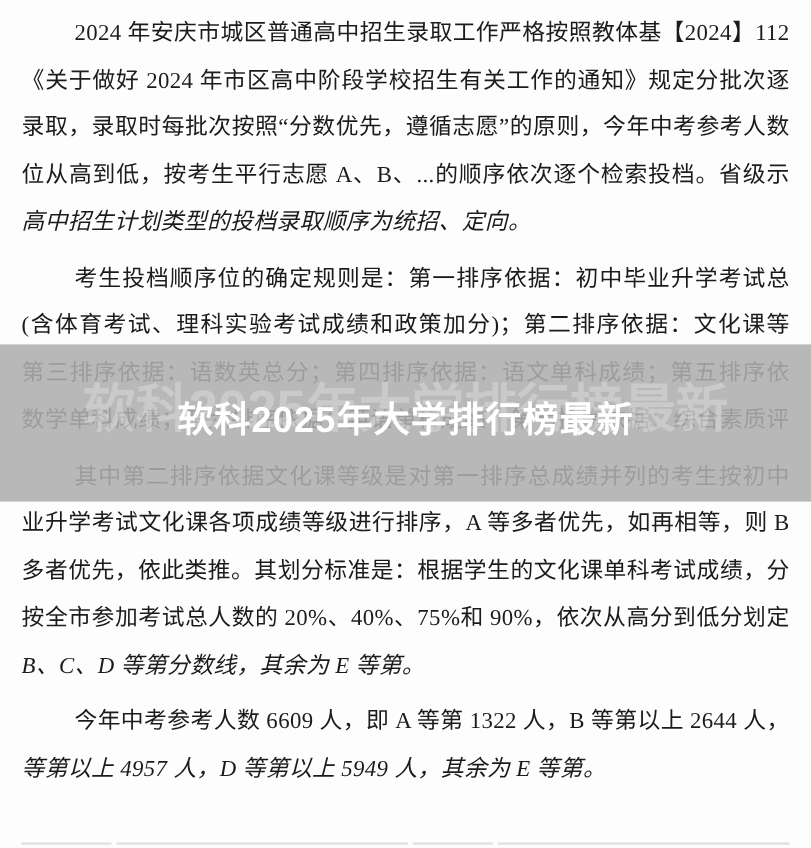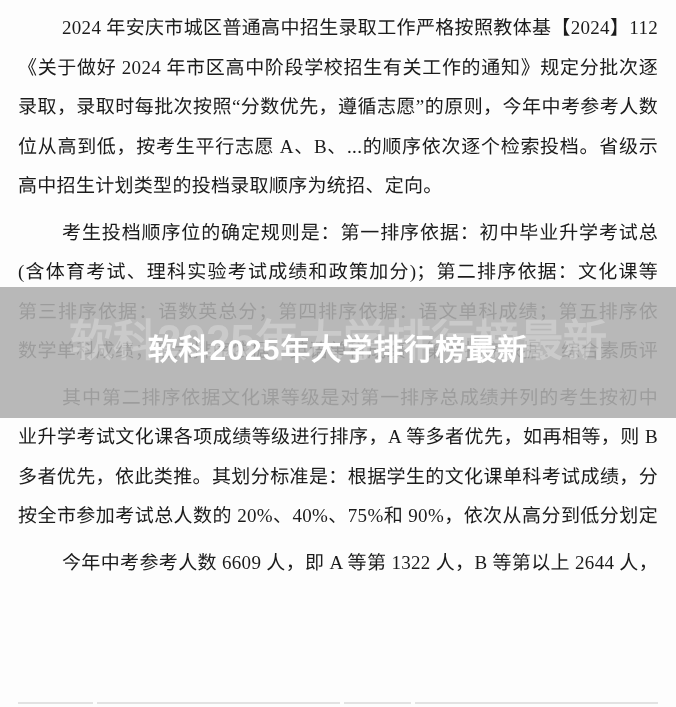--- a/index.html
+++ b/index.html
@@ -26,21 +26,21 @@
     line-height:39.5px;
     height:39.5px;
     color:var(--text-color);
     text-align:justify;
     text-align-last:justify;
     letter-spacing:0.3px;
     white-space:normal;
     overflow:hidden;
   }
   .line.first{text-indent:44px;}
-  .line.end{text-align-last:left;}
+  .line.end{text-align-last:left;font-style:italic;}
   .para + .para{margin-top:7px;}
 
   
   .band{
     position:absolute;
     left:0;top:287px;
     width:676px;height:131px;
     background:var(--band-color);
     pointer-events:none;
     padding-left:36px;
@@ -93,24 +93,26 @@
     <div class="line">(含体育考试、理科实验考试成绩和政策加分)；第二排序依据：文化课等级；</div>
     <div class="line">第三排序依据：语数英总分；第四排序依据：语文单科成绩；第五排序依据：</div>
     <div class="line">数学单科成绩；第六排序依据：英语单科成绩；第七排序依据：综合素质评价</div>
   </div>
 
   <div class="para">
     <div class="line first">其中第二排序依据文化课等级是对第一排序总成绩并列的考生按初中毕</div>
     <div class="line">业升学考试文化课各项成绩等级进行排序，A 等多者优先，如再相等，则 B 等</div>
     <div class="line">多者优先，依此类推。其划分标准是：根据学生的文化课单科考试成绩，分别</div>
     <div class="line">按全市参加考试总人数的 20%、40%、75%和 90%，依次从高分到低分划定 A、</div>
+    <div class="line end">B、C、D 等第分数线，其余为 E 等第。</div>
   </div>
 
   <div class="para">
     <div class="line first">今年中考参考人数 6609 人，即 A 等第 1322 人，B 等第以上 2644 人，C</div>
+    <div class="line end">等第以上 4957 人，D 等第以上 5949 人，其余为 E 等第。</div>
   </div>
 
 </div>
 
 <div class="band">
   <div class="wm-ghost">软科2025年大学排行榜最新</div>
   <div class="wm-text">软科2025年大学排行榜最新</div>
 </div>
 
 <div class="table-border seg1"></div>

